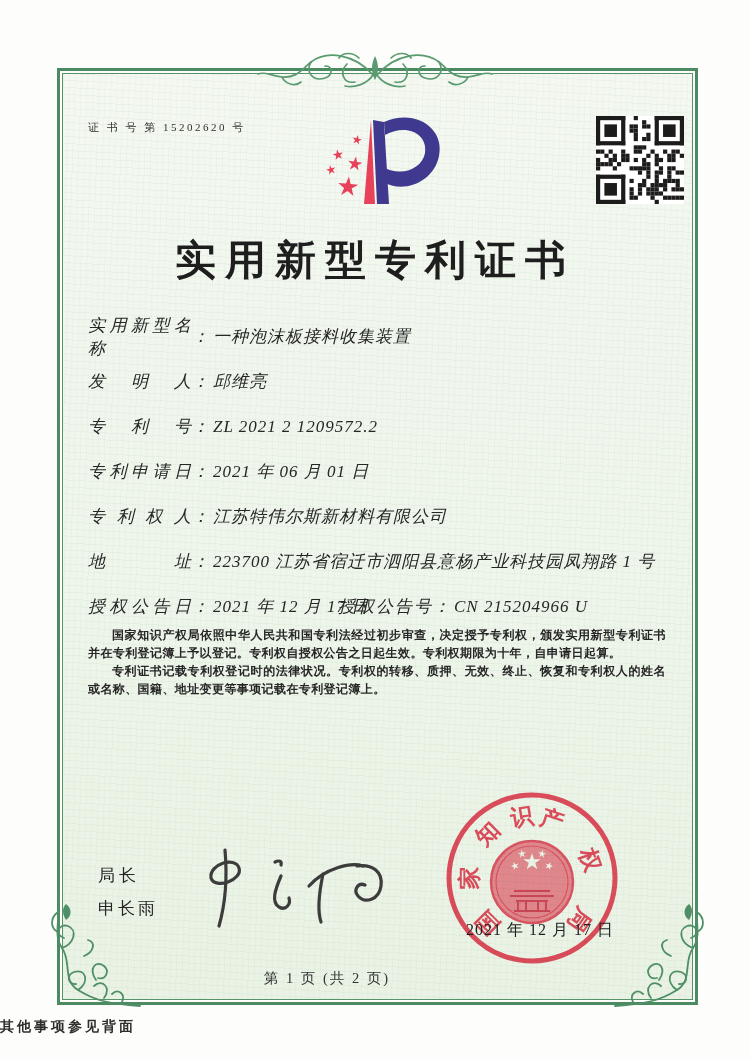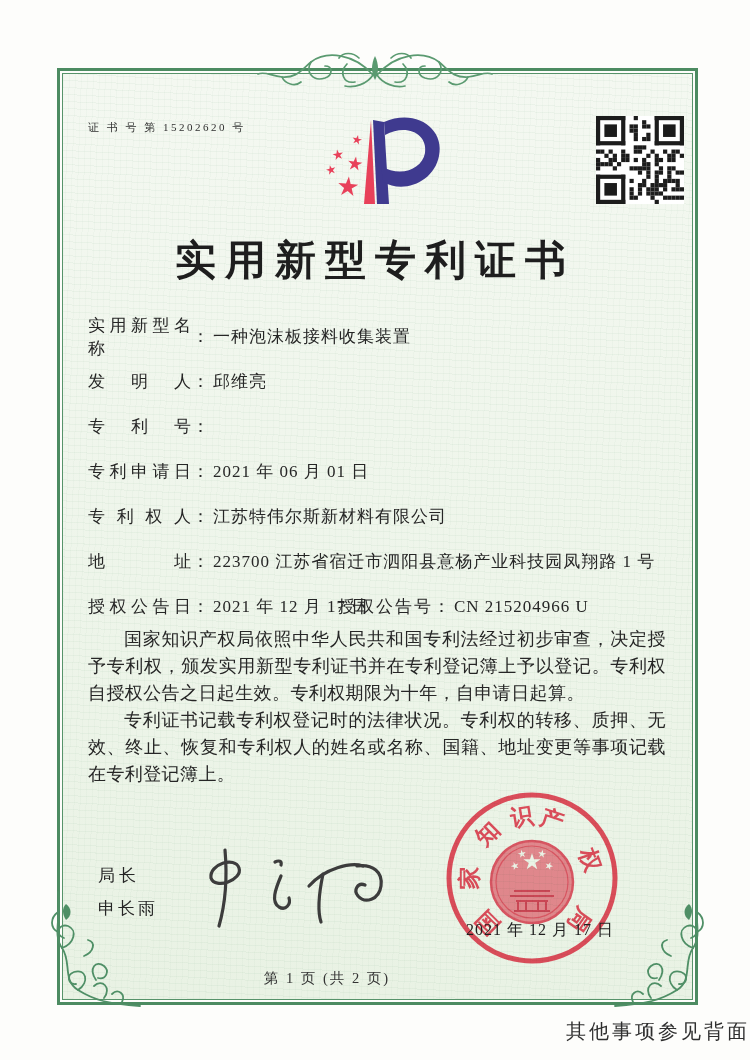--- a/index.html
+++ b/index.html
@@ -36,37 +36,37 @@
   .logo { position:absolute; left:305px; top:108px; width:150px; height:108px; }
   .qr { position:absolute; left:596px; top:116px; width:88px; height:88px; background:#fff; }
 
   .title {
     position:absolute; left:0; top:233px; width:750px;
     text-align:center; font-size:41px; font-weight:600;
     letter-spacing:9px; color:#1e1e1e;
   }
 
   
-  .fields { position:absolute; left:88px; top:314px; width:578px; }
+  .fields { position:absolute; left:88px; top:314px; width:578px;font-style:italic; }
   .field-row { position:relative; height:45px; display:flex; align-items:center; font-size:17px; color:#262626; }
   .fl {
     display:inline-block; width:104px;
     text-align:justify; text-align-last:justify;
     letter-spacing:1px; flex:none;
   }
   .colon { flex:none; margin-right:4px; }
   .fv { letter-spacing:1px; white-space:nowrap; }
   .pair2 { position:absolute; left:250px; top:0; height:45px; display:flex; align-items:center;justify-content:flex-end; }
   .pair2 .fl2 { letter-spacing:2px; }
 
   
   .body-text {
     position:absolute; left:88px; top:626px; width:578px;
-    font-size:18px; line-height:27px; text-align:justify;
-    color:#262626; letter-spacing:.4px;
+    font-size:12px; line-height:18px; text-align:justify;
+    color:#262626; letter-spacing:.4px;font-weight:bold;
   }
   .body-text p { text-indent:2em; }
 
   
   .signer-title { position:absolute; left:98px; top:864px; font-size:17px; letter-spacing:4px; color:#262626; }
   .signer-name  { position:absolute; left:98px; top:897px; font-size:17px; letter-spacing:3px; color:#262626; }
   .signature { position:absolute; left:205px; top:838px; width:200px; height:95px; }
 
   
   .seal { position:absolute; left:444px; top:790px; width:176px; height:176px; opacity:.92; mix-blend-mode:multiply; }
@@ -74,21 +74,21 @@
     font-family:"Liberation Serif","DejaVu Serif",serif;
     font-size:23px; font-weight:bold; fill:#ec4156;
   }
   .seal-date {
     position:absolute; left:455px; top:920px; width:170px;
     font-size:16px; letter-spacing:1px; color:#1f1f1f; text-align:center;
   }
 
   
   .page-no  { position:absolute; left:0; top:969px; width:654px; text-align:center; font-size:14.5px; letter-spacing:2px; color:#333; }
-  .back-note{ position:absolute; left:0; top:1018px; width:750px; text-align:right; font-size:20px; letter-spacing:3px; color:#2e2e2e; }
+  .back-note{ position:absolute; left:0; top:1018px; width:750px; text-align:left; font-size:14px; letter-spacing:3px; color:#2e2e2e;font-weight:bold; }
 </style>
 </head>
 <body>
 
 <div class="page">
 
   <div class="frame">
     <div class="frame-inner"></div>
   </div>
 
@@ -295,20 +295,21 @@
       <span class="fv">一种泡沫板接料收集装置</span>
     </div>
     <div class="field-row">
       <span class="fl">发明人</span>
         <span class="colon">：</span>
       <span class="fv">邱维亮</span>
     </div>
     <div class="field-row">
       <span class="fl">专利号</span>
         <span class="colon">：</span>
+      <span class="fv">ZL 2021 2 1209572.2</span>
     </div>
     <div class="field-row">
       <span class="fl">专利申请日</span>
         <span class="colon">：</span>
       <span class="fv">2021 年 06 月 01 日</span>
     </div>
     <div class="field-row">
       <span class="fl">专利权人</span>
         <span class="colon">：</span>
       <span class="fv">江苏特伟尔斯新材料有限公司</span>

